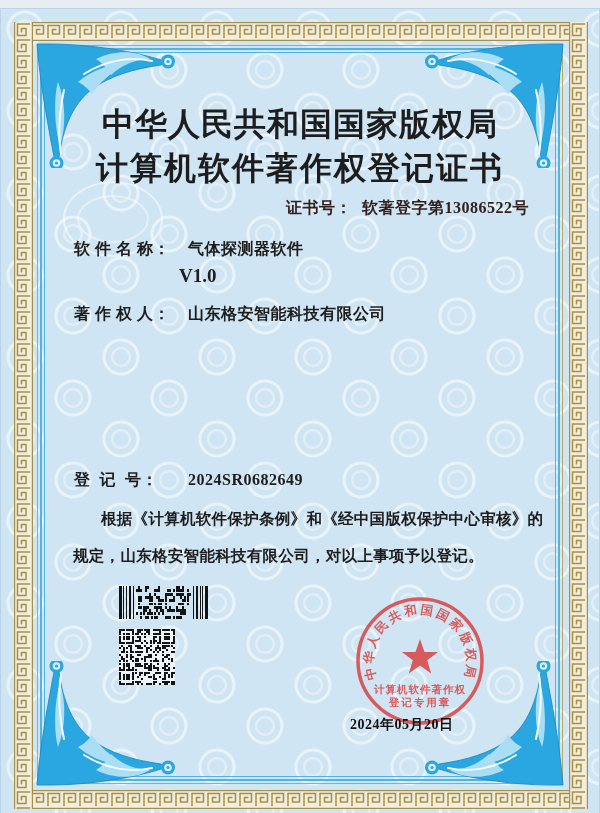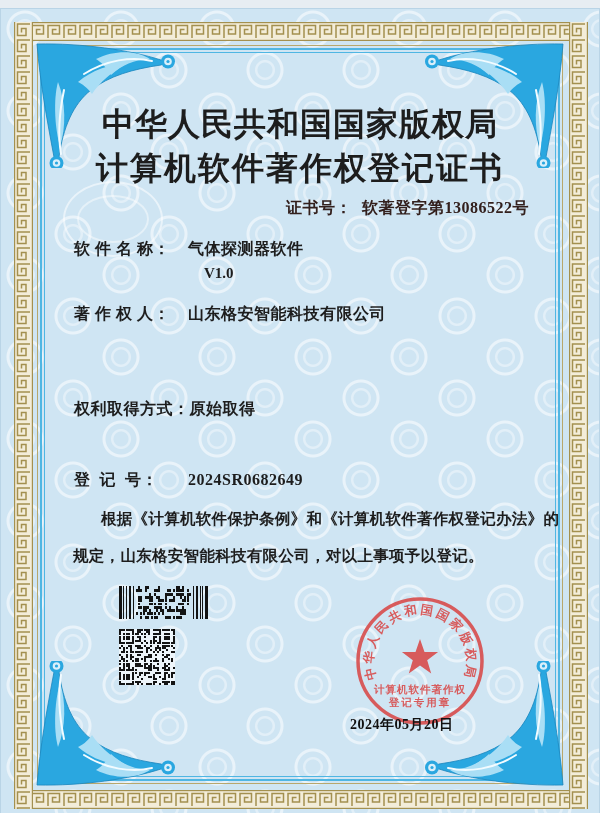--- a/index.html
+++ b/index.html
@@ -37,21 +37,21 @@
   .emblem{position:absolute;left:62px;top:172px;width:96px;height:72px;border:2px solid rgba(255,255,255,.55);border-radius:50%;}
   .emblem i{position:absolute;inset:12px;border:2px solid rgba(255,255,255,.45);border-radius:50%;display:block;}
   .title{position:absolute;left:0;width:100%;text-align:center;color:var(--ink,#1d1d1d);font-weight:bold;font-size:32px;}
   .title1{top:94px;letter-spacing:1px;}
   .title2{top:138px;letter-spacing:2px;}
   .certno{position:absolute;right:70px;top:189px;font-size:16px;font-weight:bold;color:var(--certno-ink,#33201d);letter-spacing:.5px;}
   .certno .lbl{margin-right:10px;}
   .row{position:absolute;left:73px;font-size:16px;font-weight:bold;color:var(--ink,#1d1d1d);letter-spacing:.5px;white-space:nowrap;}
   .row .lbl{display:inline-block;min-width:114px;white-space:pre;}
   .r1{top:230px;} .r2{top:295px;} .r3{top:390px;} .r4{top:426px;} .r5{top:461px;}
-  .version{position:absolute;left:203px;top:256px;font-size:15px;font-weight:bold;color:var(--ink,#1d1d1d);}
+  .version{position:absolute;left:178px;top:256px;font-size:19px;font-weight:bold;color:var(--ink,#1d1d1d);}
   .stmt{position:absolute;font-size:15.5px;font-weight:bold;color:var(--ink,#1d1d1d);letter-spacing:.3px;white-space:nowrap;}
   .stmt1{left:100px;top:500px;}
   .stmt2{left:72px;top:537px;}
   .barcode{position:absolute;left:118px;top:577px;width:90px;height:34px;}
   .qr{position:absolute;left:118px;top:620px;width:56px;height:56px;}
   .seal{position:absolute;left:349px;top:582px;width:140px;height:140px;opacity:.92;}
   .seal text{fill:var(--seal-red,#d85050);font-weight:bold;font-family:"Liberation Serif","DejaVu Serif",serif;}
   .date{position:absolute;left:349px;top:707px;width:140px;text-align:left;font-size:14px;font-weight:bold;color:#111;letter-spacing:.5px;}
 </style>
 </head>
@@ -137,30 +137,27 @@
 
   <div class="row r1">
     <span class="lbl">软 件 名 称：</span><span>气体探测器软件</span>
   </div>
   <div class="version">V1.0</div>
 
   <div class="row r2">
     <span class="lbl">著 作 权 人：</span><span>山东格安智能科技有限公司</span>
   </div>
 
-  <div class="row r3">
-    <span class="lbl">权利取得方式：</span><span>原始取得</span>
-  </div>
 
 
   <div class="row r5">
     <span class="lbl">登  记  号：</span><span>2024SR0682649</span>
   </div>
 
-  <div class="stmt stmt1">根据《计算机软件保护条例》和《计算机软件著作权登记办法》的</div>
+  <div class="stmt stmt1">根据《计算机软件保护条例》和《经中国版权保护中心审核》的</div>
   <div class="stmt stmt2">规定，山东格安智能科技有限公司，对以上事项予以登记。</div>
 
   <div class="barcode"><svg id="barcode-svg" width="90" height="34" shape-rendering="crispEdges">
         <rect x="0" y="0" width="2.6" height="33" fill="#141414"></rect>
         <rect x="4" y="0" width="1.3" height="33" fill="#141414"></rect>
         <rect x="6.5" y="0" width="1.3" height="33" fill="#141414"></rect>
         <rect x="9.5" y="0" width="2.6" height="33" fill="#141414"></rect>
         <rect x="13.5" y="0" width="1.3" height="33" fill="#141414"></rect>
         <rect x="73.5" y="0" width="1.3" height="33" fill="#141414"></rect>
         <rect x="76.5" y="0" width="2.6" height="33" fill="#141414"></rect>

